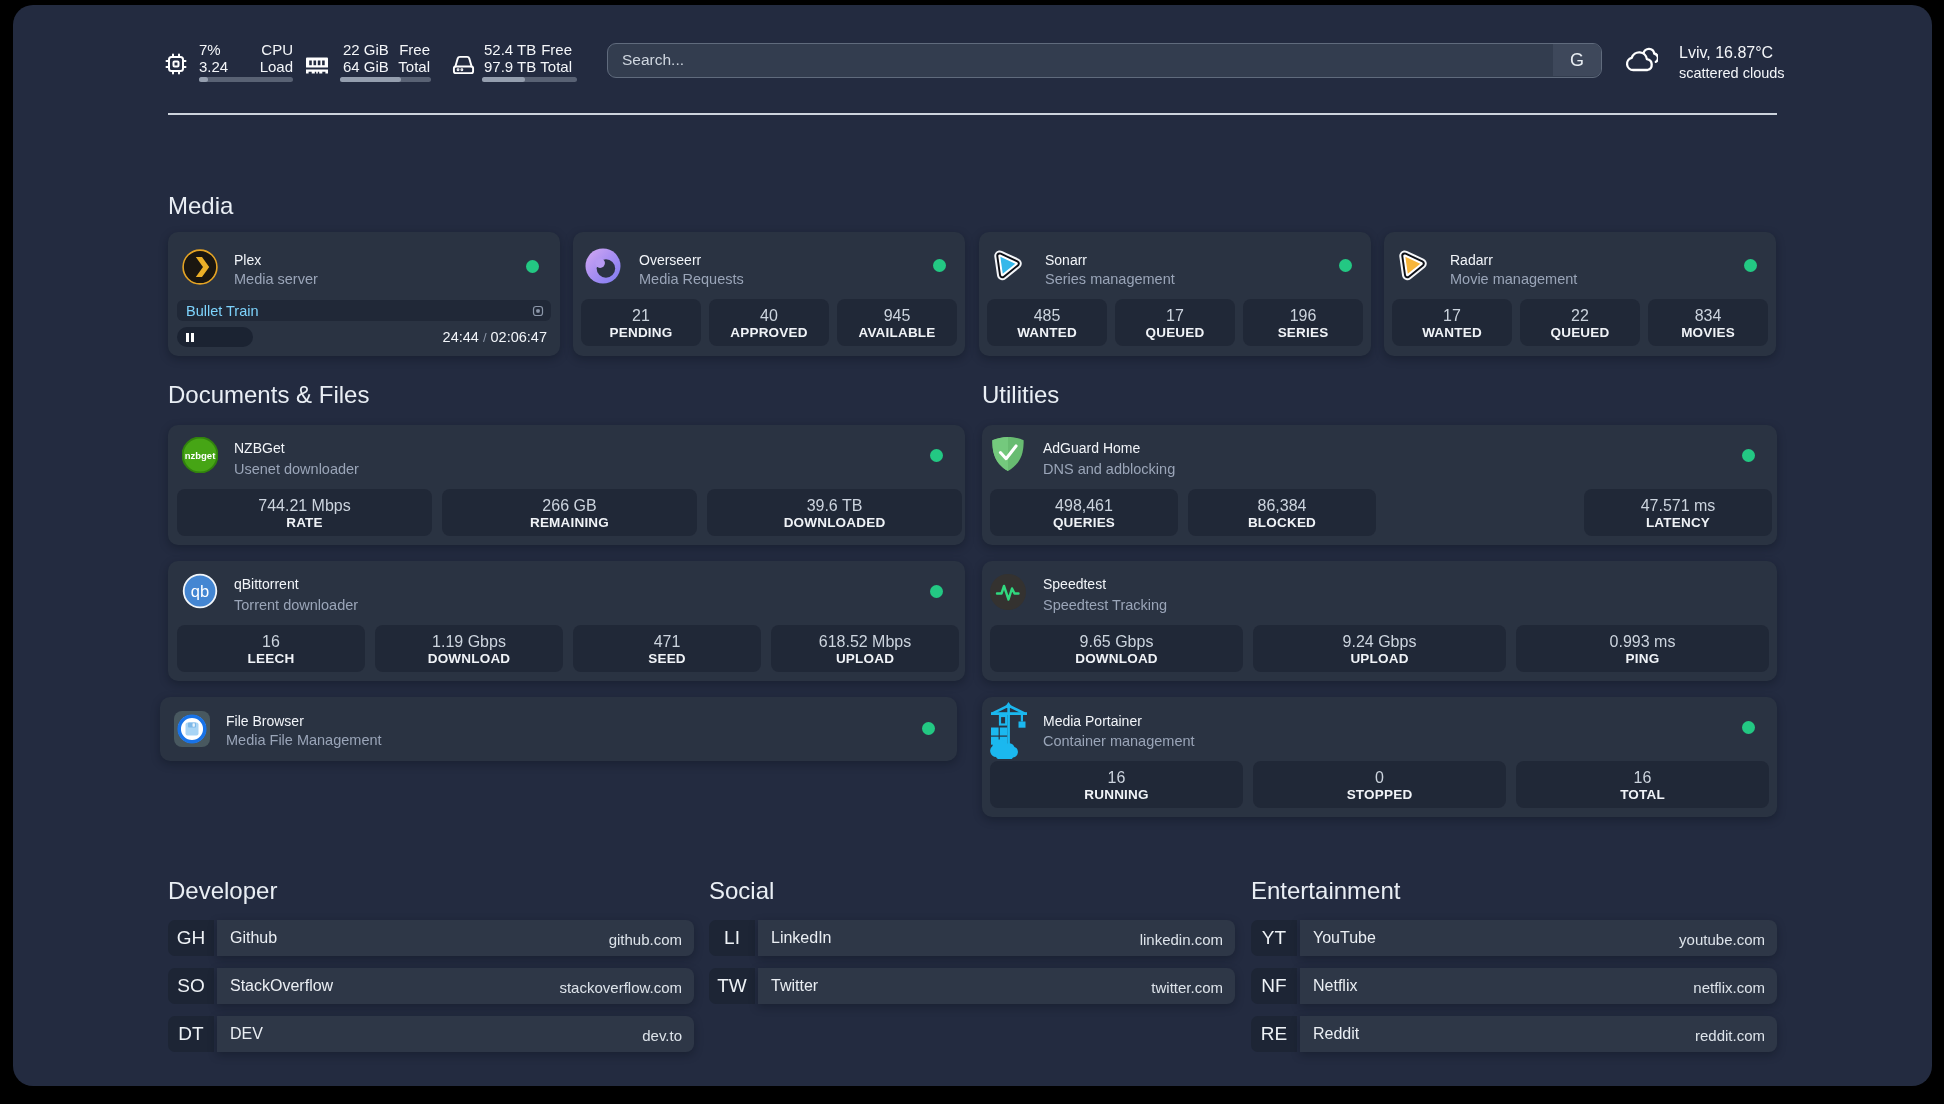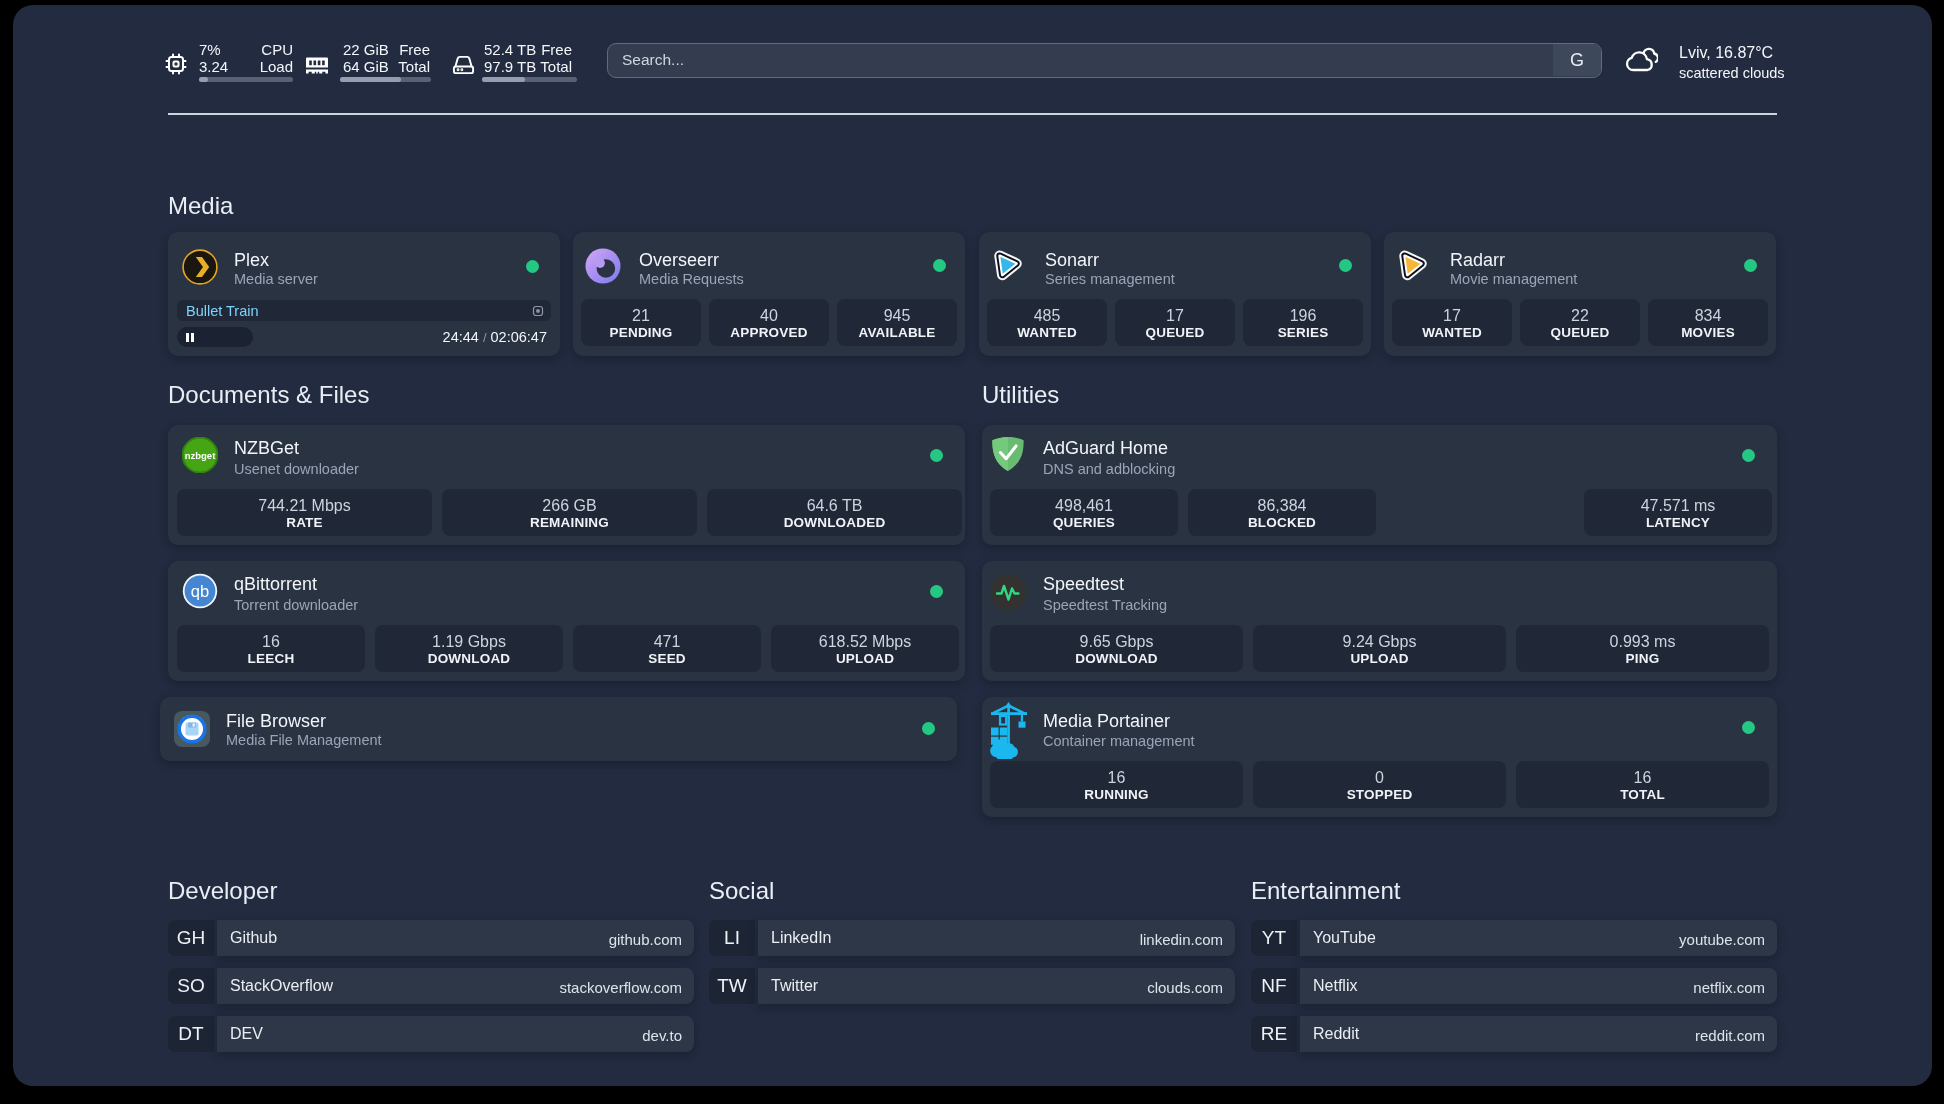--- a/index.html
+++ b/index.html
@@ -3,21 +3,21 @@
 <meta charset="utf-8">
 <style>
 * { margin:0; padding:0; box-sizing:border-box; }
 html,body { width:1944px; height:1104px; background:#000; font-family:"Liberation Sans", sans-serif; overflow:hidden; }
 .panel { position:absolute; left:13px; top:5px; width:1919px; height:1081px; background:#232b40; border-radius:20px; }
 .abs { position:absolute; }
 .card { position:absolute; background:#2a3342; border-radius:10px; box-shadow:0 3px 8px rgba(10,14,22,0.35); }
 .statbox { position:absolute; background:#202837; border-radius:8px; text-align:center; }
 .statbox .num { font-size:16px; color:#ccd4de; margin-top:7px; line-height:19px;}
 .statbox .lbl { font-size:13.5px; font-weight:bold; color:#f0f3f7; line-height:16px; letter-spacing:0.2px;}
-.ctitle { position:absolute; font-size:18px; color:#f2f5f9; font-weight:500; line-height:20px; }
+.ctitle { position:absolute; font-size:14px; color:#f2f5f9; font-weight:500; line-height:20px; }
 .csub { position:absolute; font-size:14.5px; color:#9aa5b8; line-height:17px; }
 .dot { position:absolute; width:13px; height:13px; border-radius:50%; background:#23c883; }
 .h1 { position:absolute; font-size:24px; color:#e9eef4; font-weight:500; }
 .bm-abbr { position:absolute; width:46px; height:36px; background:#1d2535; border-radius:7px 0 0 7px; color:#eef2f6; font-size:19px; text-align:center; line-height:36px; }
 .bm-bar { position:absolute; height:36px; background:#2e3747; border-radius:0 8px 8px 0; box-shadow:0 3px 8px rgba(10,14,22,0.35); }
 .bm-name { position:absolute; left:13px; top:9px; font-size:16px; color:#eaeef3; }
 .bm-url { position:absolute; right:12px; top:10.5px; font-size:15px; color:#dde3ea; }
 .icon36 { position:absolute; width:36px; height:36px; }
 </style>
 </head>
@@ -201,21 +201,21 @@
   <div class="dot" style="right:22px; top:24px;"></div>
   <div class="statbox" style="left:9px; top:64px; width:255px; height:47px;">
       <div class="num">744.21 Mbps</div>
       <div class="lbl">RATE</div>
     </div>
   <div class="statbox" style="left:274px; top:64px; width:255px; height:47px;">
       <div class="num">266 GB</div>
       <div class="lbl">REMAINING</div>
     </div>
   <div class="statbox" style="left:539px; top:64px; width:255px; height:47px;">
-      <div class="num">64.6 TB</div>
+      <div class="num">39.6 TB</div>
       <div class="lbl">DOWNLOADED</div>
     </div>
 </div>
 
 <div class="card" style="left:982px; top:425px; width:795px; height:120px;">
   <svg class="icon36" style="left:8px; top:11px;" width="37" height="38" viewBox="0 0 37 38">
     <path d="M18.5 1 C24 1 30.5 2.3 35 4.5 C35 14 34.4 28 18.5 37 C2.6 28 2 14 2 4.5 C6.5 2.3 13 1 18.5 1 Z" fill="#68bc71"></path>
     <path d="M18.5 1 C13 1 6.5 2.3 2 4.5 C2 14 2.6 28 18.5 37 Z" fill="#74c97d"></path>
     <path d="M10.5 17.5 L16.5 24 L27 10.5" fill="none" stroke="#fff" stroke-width="3.2" stroke-linecap="round" stroke-linejoin="round"></path>
   </svg>
@@ -351,21 +351,21 @@
   </div>
 
 <div class="bm-abbr" style="left:709px; top:920px;">LI</div>
 <div class="bm-bar" style="left:758px; top:920px; width:477px;">
     <div class="bm-name">LinkedIn</div>
     <div class="bm-url">linkedin.com</div>
   </div>
 <div class="bm-abbr" style="left:709px; top:968px;">TW</div>
 <div class="bm-bar" style="left:758px; top:968px; width:477px;">
     <div class="bm-name">Twitter</div>
-    <div class="bm-url">clouds.com</div>
+    <div class="bm-url">twitter.com</div>
   </div>
 
 <div class="bm-abbr" style="left:1251px; top:920px;">YT</div>
 <div class="bm-bar" style="left:1300px; top:920px; width:477px;">
     <div class="bm-name">YouTube</div>
     <div class="bm-url">youtube.com</div>
   </div>
 <div class="bm-abbr" style="left:1251px; top:968px;">NF</div>
 <div class="bm-bar" style="left:1300px; top:968px; width:477px;">
     <div class="bm-name">Netflix</div>

